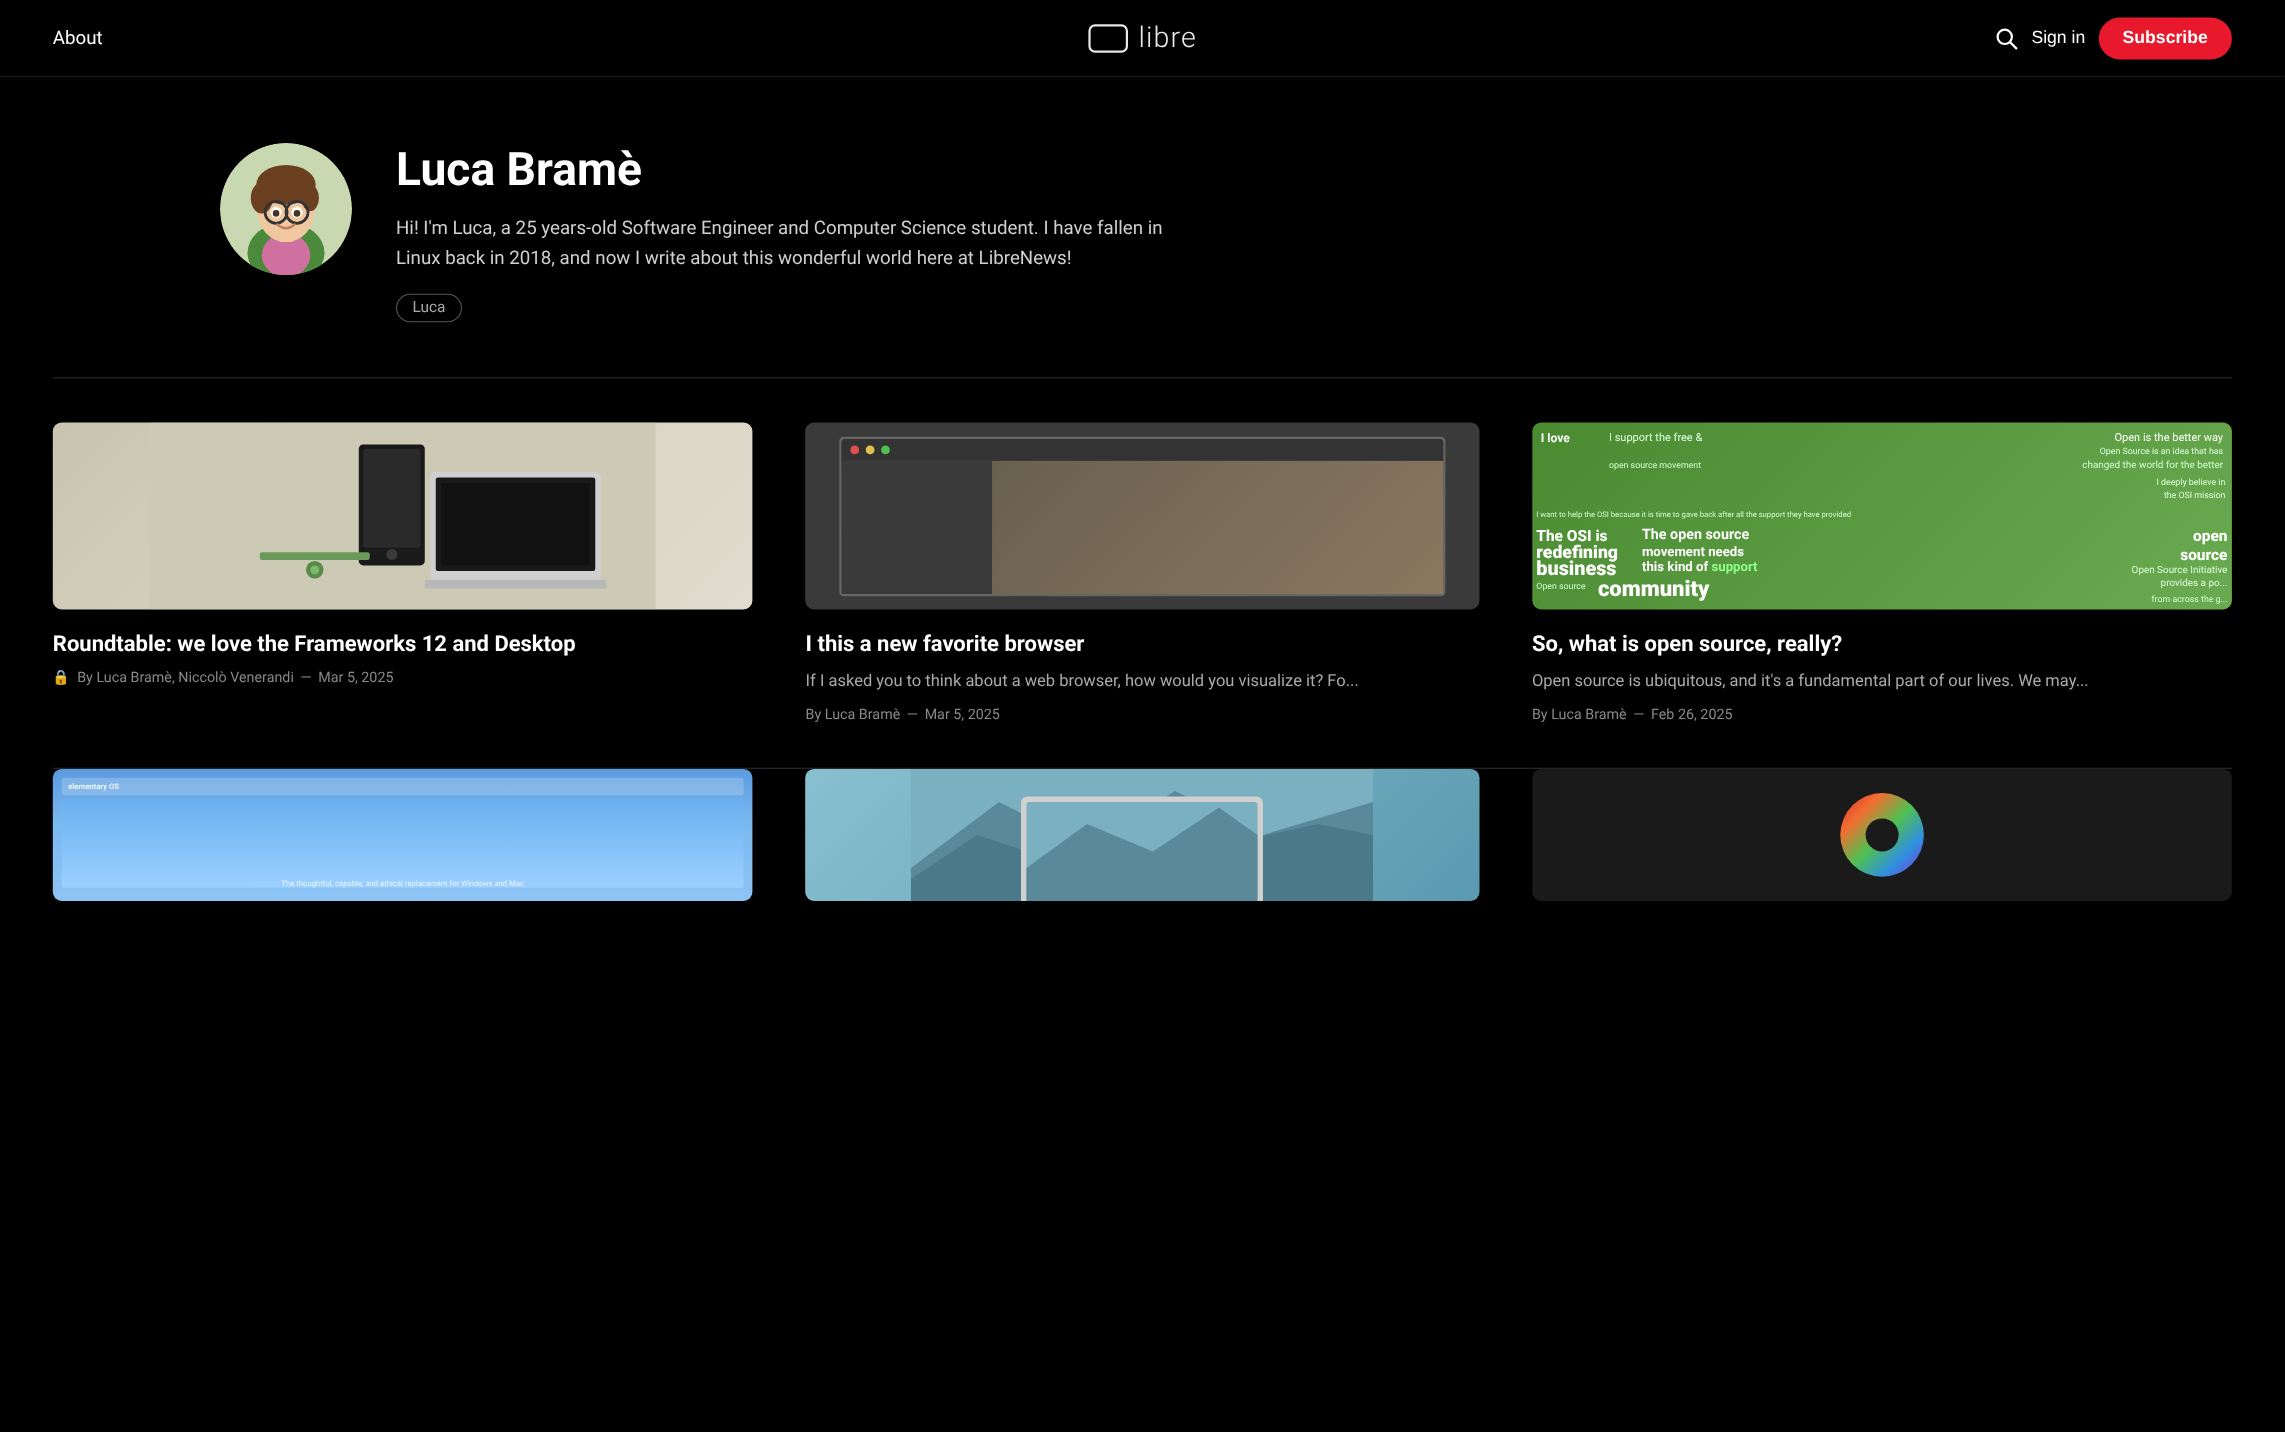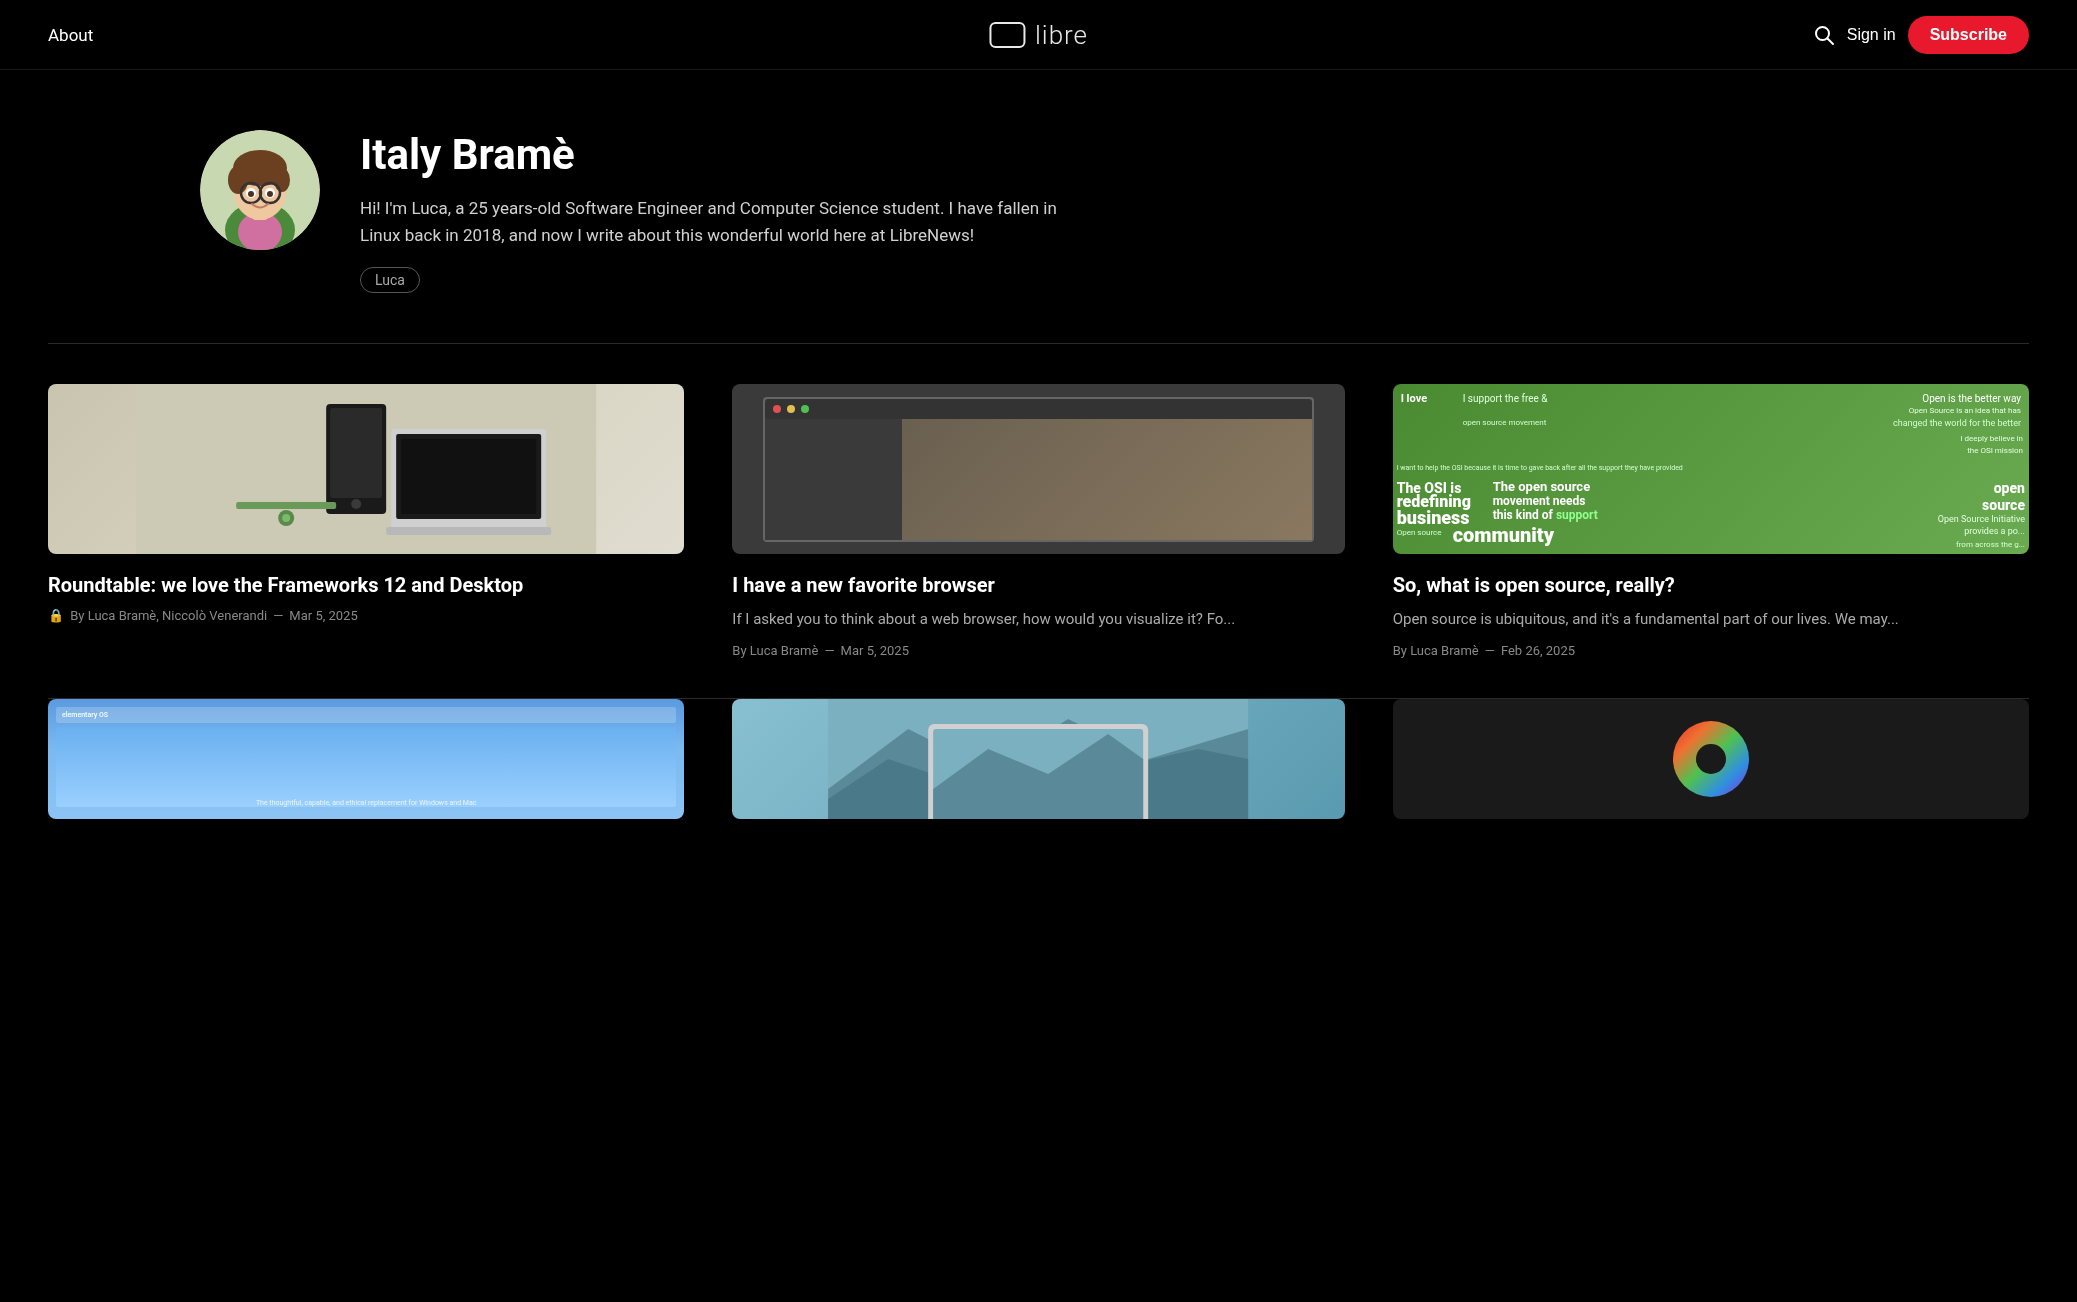--- a/index.html
+++ b/index.html
@@ -316,21 +316,21 @@
         <circle cx="70" cy="64" r="3" fill="#4a3020"></circle>
 
         <path d="M52 74 Q60 81 68 74" stroke="#c08060" stroke-width="2" fill="none" stroke-linecap="round"></path>
 
         <path d="M45 35 Q50 22 60 30" stroke="#6a4020" stroke-width="4" fill="none" stroke-linecap="round"></path>
         <path d="M55 28 Q60 18 68 28" stroke="#6a4020" stroke-width="3.5" fill="none" stroke-linecap="round"></path>
       </svg>
     </div>
   </div>
   <div class="profile-info">
-    <h1 class="profile-name">Italy Bramè</h1>
+    <h1 class="profile-name">Luca Bramè</h1>
     <p class="profile-bio">Hi! I'm Luca, a 25 years-old Software Engineer and Computer Science student. I have fallen in Linux back in 2018, and now I write about this wonderful world here at LibreNews!</p>
     <span class="profile-location">Luca</span>
   </div>
 </section>
 
 <hr class="divider">
 
 <div class="articles-section">
   <div class="articles-grid">
 
@@ -370,21 +370,21 @@
             <div class="dot dot-r"></div>
             <div class="dot dot-y"></div>
             <div class="dot dot-g"></div>
           </div>
           <div class="thumb-2-content">
             <div class="thumb-2-sidebar"></div>
             <div class="thumb-2-main"></div>
           </div>
         </div>
       </div>
-      <h2 class="article-title">I have a new favorite browser</h2>
+      <h2 class="article-title">I this a new favorite browser</h2>
       <p class="article-excerpt">If I asked you to think about a web browser, how would you visualize it? Fo...</p>
       <div class="article-meta">
         <span>By Luca Bramè</span>
         <span>—</span>
         <span>Mar 5, 2025</span>
       </div>
     </div>
 
     <div class="article-card">
       <div class="article-thumb thumb-3">

